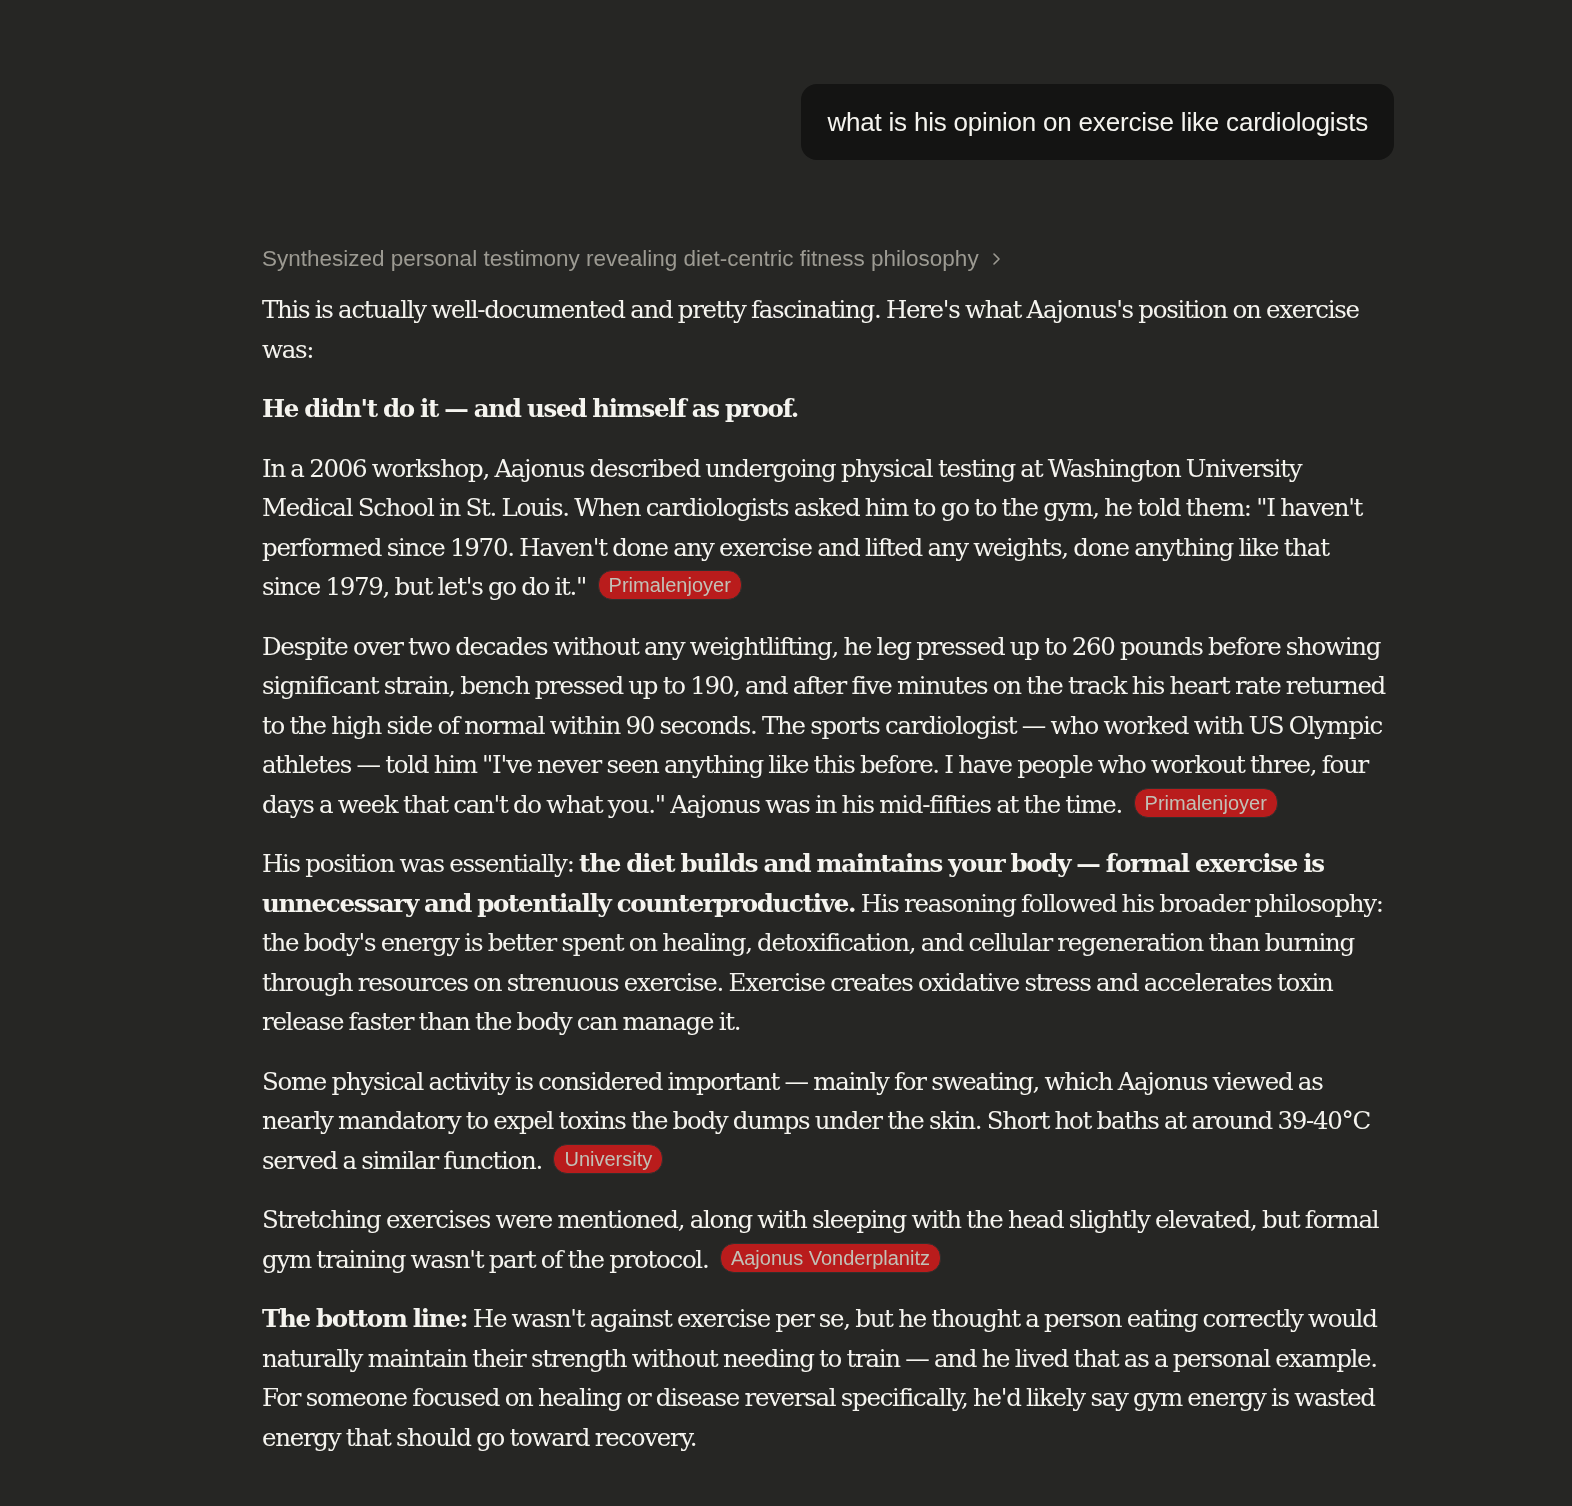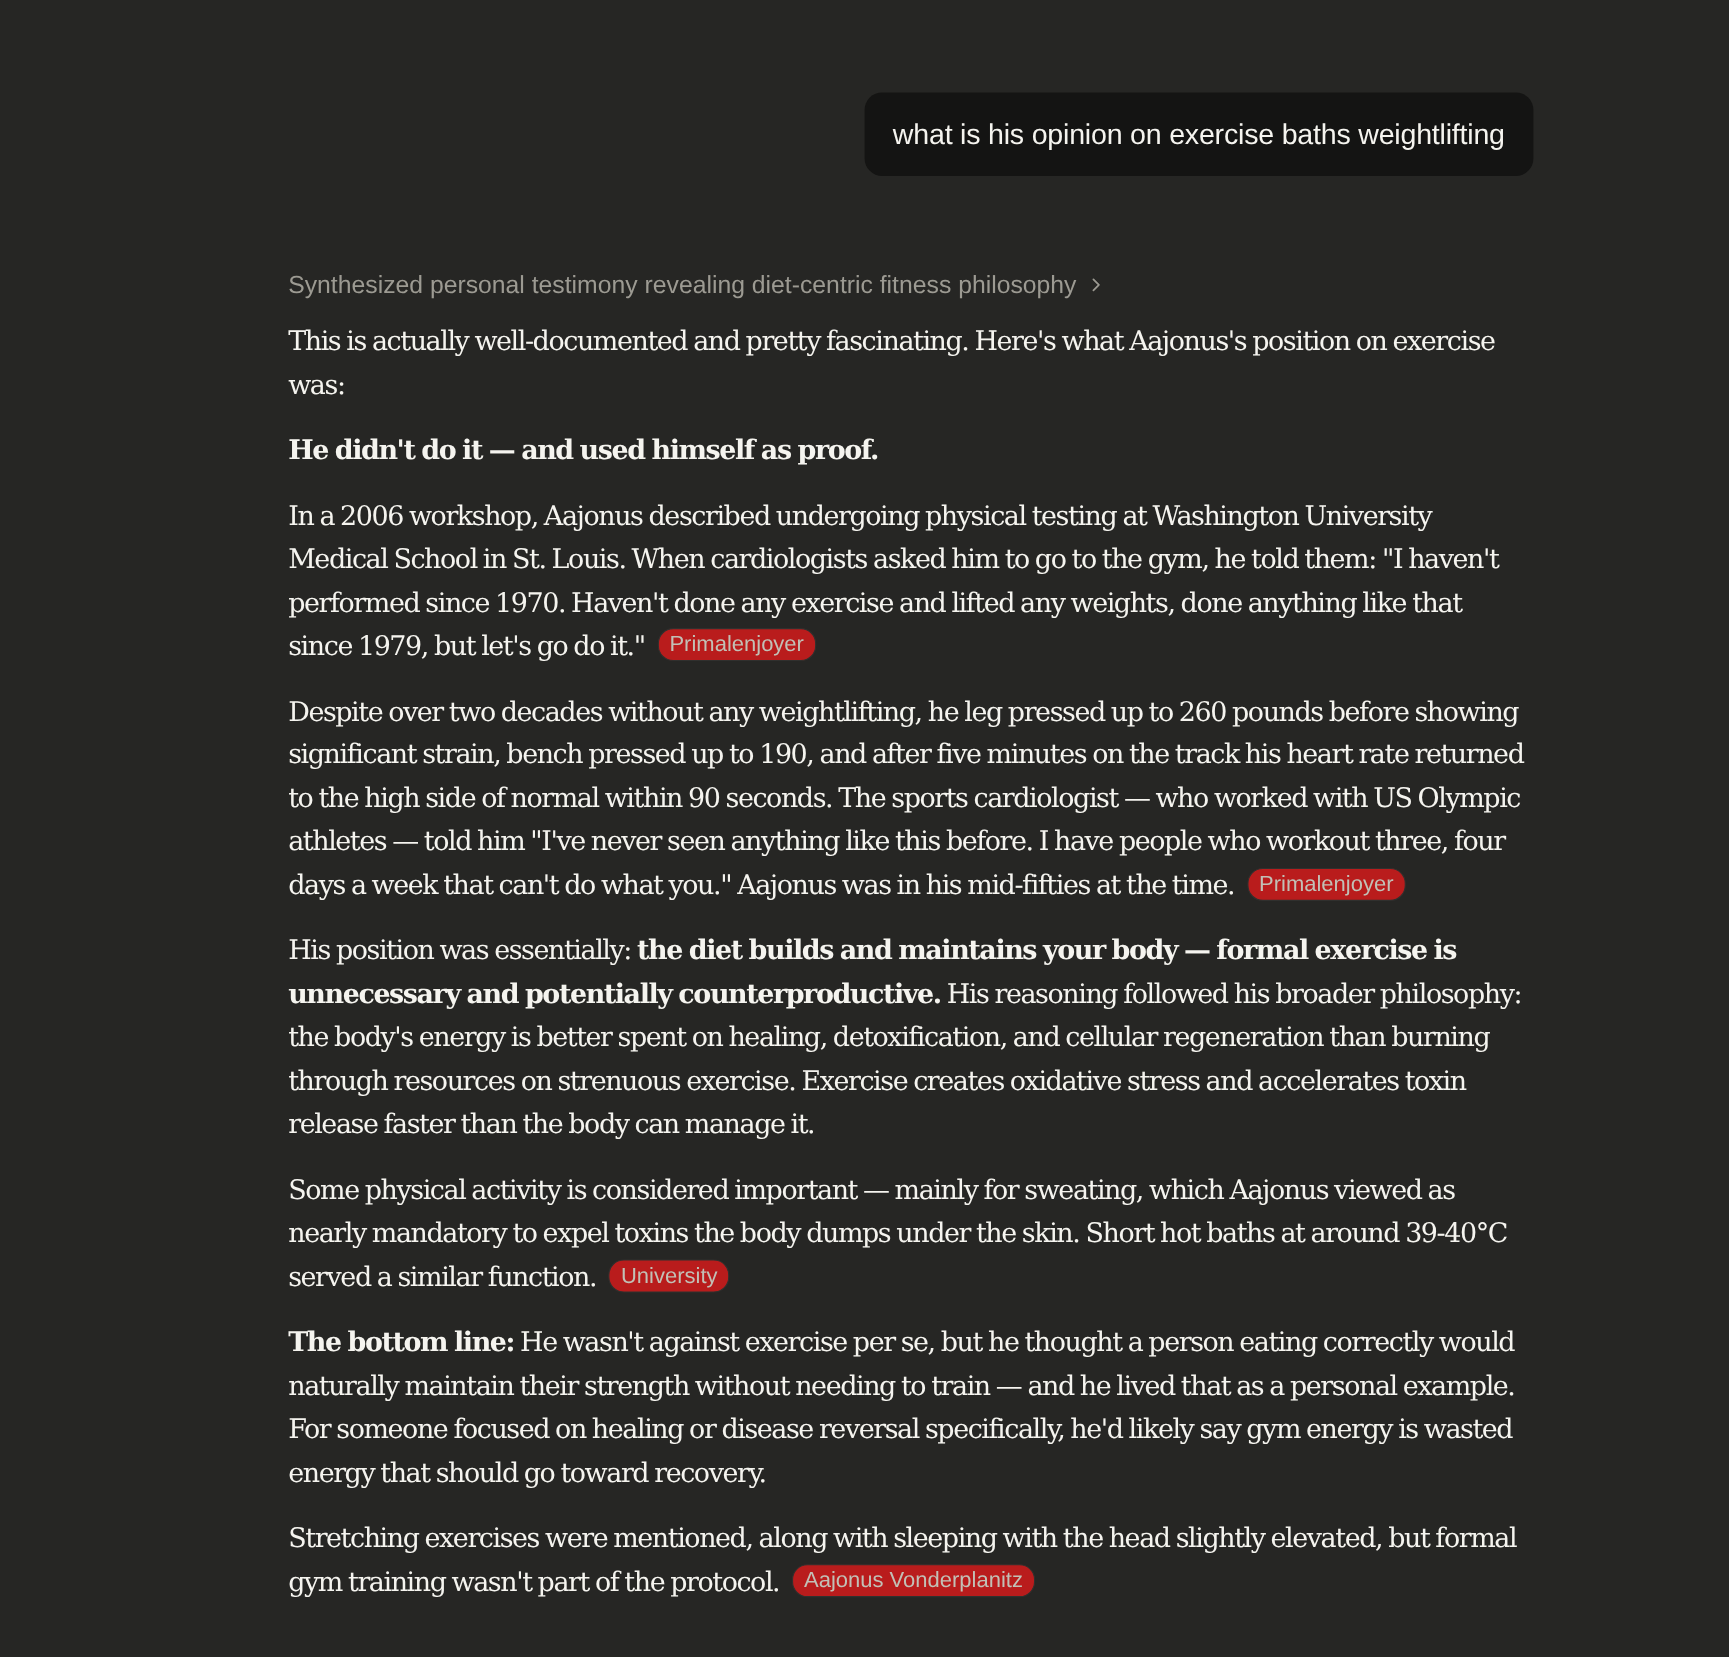--- a/index.html
+++ b/index.html
@@ -86,21 +86,21 @@
       height: 28px;
       vertical-align: 3px;
       margin-left: 6px;
       cursor: pointer;
     }
   </style>
 </head>
 <body>
 
 <div class="user-row">
-  <div class="user-bubble">what is his opinion on exercise baths weightlifting</div>
+  <div class="user-bubble">what is his opinion on exercise like cardiologists</div>
 </div>
 
 <div class="response">
   <div class="thinking">
     <span>Synthesized personal testimony revealing diet-centric fitness philosophy</span>
     <span class="chev">
       <svg width="12" height="16" viewBox="0 0 12 16">
           <path d="M3 3 L8 8 L3 13" fill="none" stroke="#9c9a92" stroke-width="1.6" stroke-linecap="round" stroke-linejoin="round"></path>
         </svg>
     </span>
@@ -122,20 +122,20 @@
       <span class="cite">Primalenjoyer</span>
     </p>
     <p>
       <span>His position was essentially: </span><b>the diet builds and maintains your body — formal exercise is unnecessary and potentially counterproductive.</b><span> His reasoning followed his broader philosophy: the body's energy is better spent on healing, detoxification, and cellular regeneration than burning through resources on strenuous exercise. Exercise creates oxidative stress and accelerates toxin release faster than the body can manage it.</span>
     </p>
     <p>
       <span>Some physical activity is considered important — mainly for sweating, which Aajonus viewed as nearly mandatory to expel toxins the body dumps under the skin. Short hot baths at around 39-40°C served a similar function.</span>
       <span class="cite">University</span>
     </p>
     <p>
-      <b>The bottom line:</b><span> He wasn't against exercise per se, but he thought a person eating correctly would naturally maintain their strength without needing to train — and he lived that as a personal example. For someone focused on healing or disease reversal specifically, he'd likely say gym energy is wasted energy that should go toward recovery.</span>
+      <span>Stretching exercises were mentioned, along with sleeping with the head slightly elevated, but formal gym training wasn't part of the protocol.</span>
+      <span class="cite">Aajonus Vonderplanitz</span>
     </p>
     <p>
-      <span>Stretching exercises were mentioned, along with sleeping with the head slightly elevated, but formal gym training wasn't part of the protocol.</span>
-      <span class="cite">Aajonus Vonderplanitz</span>
+      <b>The bottom line:</b><span> He wasn't against exercise per se, but he thought a person eating correctly would naturally maintain their strength without needing to train — and he lived that as a personal example. For someone focused on healing or disease reversal specifically, he'd likely say gym energy is wasted energy that should go toward recovery.</span>
     </p>
   </div>
 </div>
 
 </body></html>

